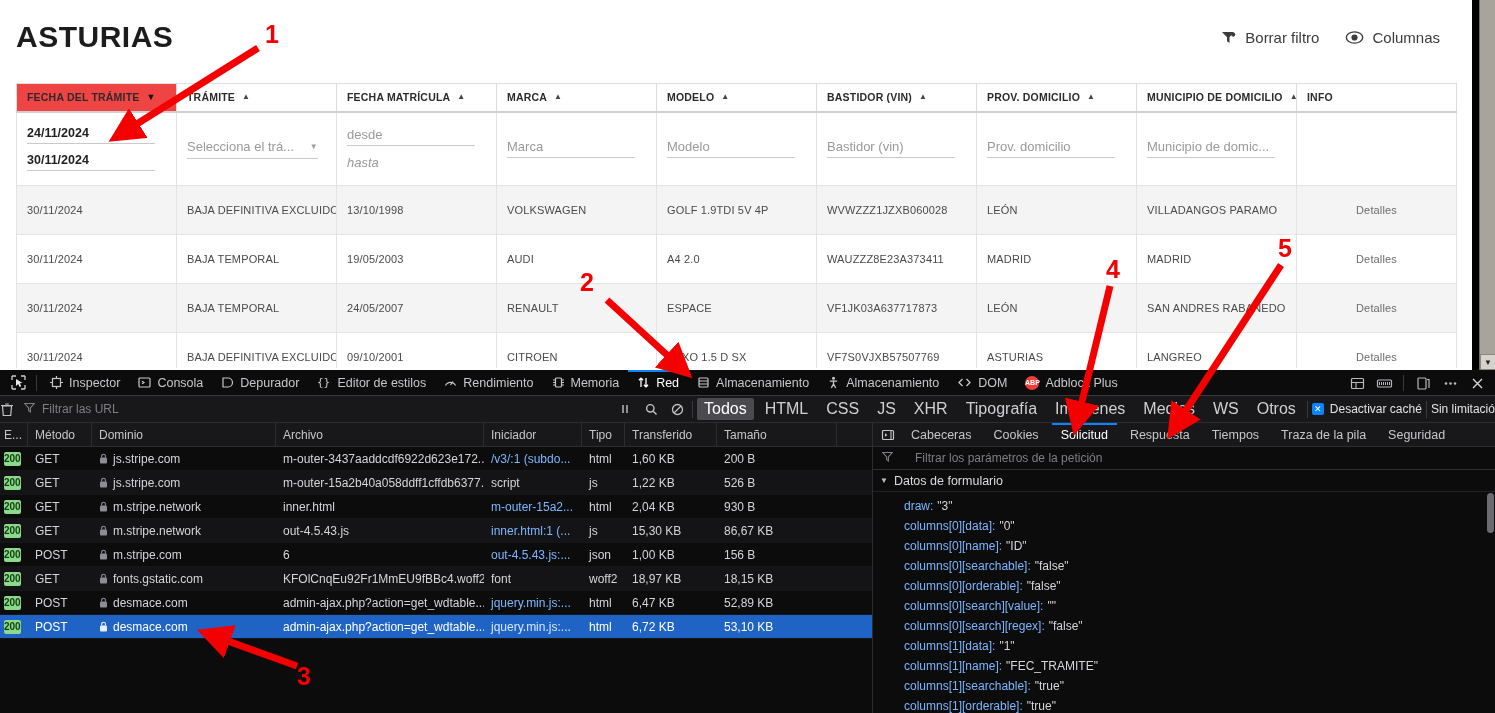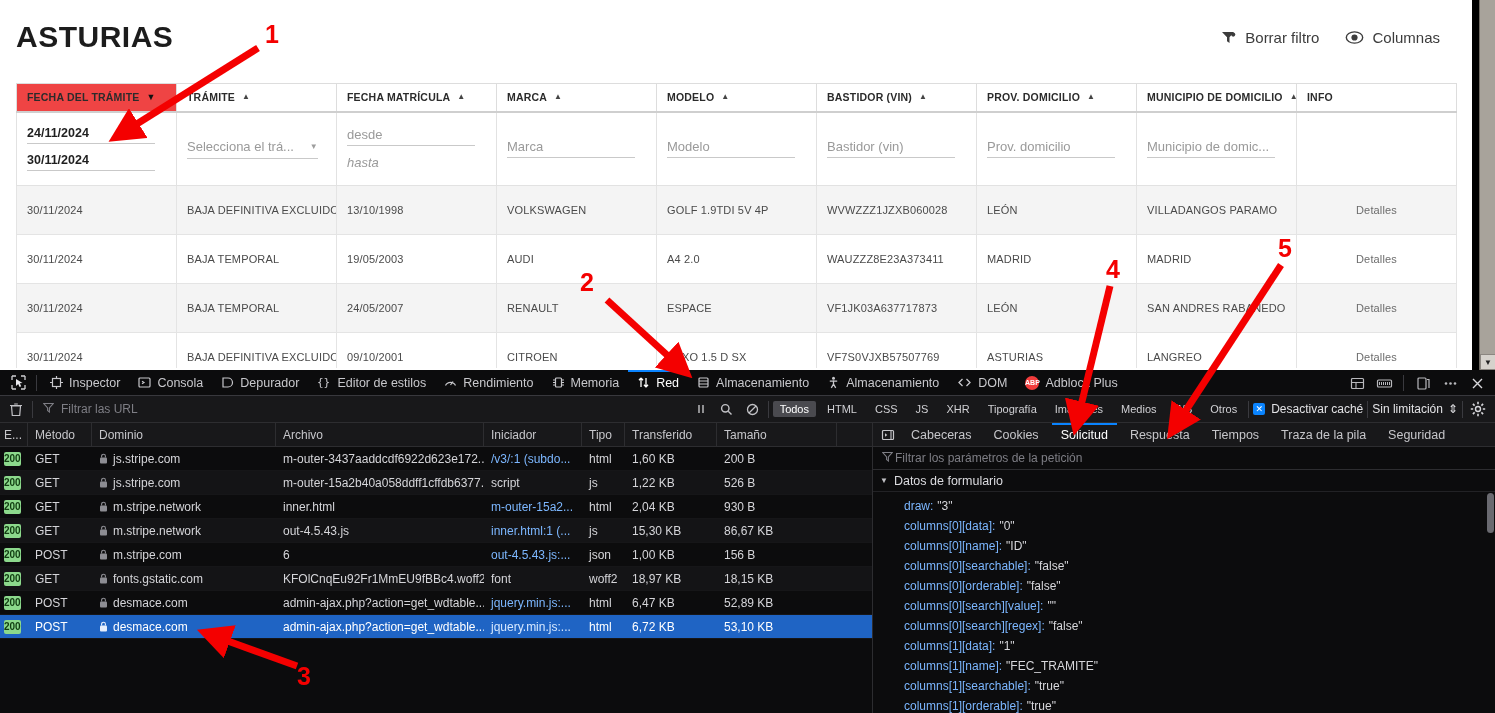--- a/index.html
+++ b/index.html
@@ -157,21 +157,21 @@
     width:32px; height:26px; display:flex; align-items:center; justify-content:center; cursor:pointer;
   }
   .nt-divider { width:1px; height:17px; background:#3a3a3f; }
   .nt-filter {
     flex:0 0 600px; display:flex; align-items:center; gap:7px; padding-left:10px;
     font-size:12px; color:#7e7e85;
   }
   .nt-mid { display:flex; align-items:center; gap:4px; margin-left:auto; padding-right:6px; }
   .nt-smallicon { width:22px; height:22px; display:flex; align-items:center; justify-content:center; cursor:pointer; color:#c2c2c6; }
   .nt-chip {
-    font-size:11px; color:#d0d0d4; padding:2px 7px; border-radius:2px; cursor:pointer; white-space:nowrap;
+    font-size:16px; color:#d0d0d4; padding:2px 7px; border-radius:2px; cursor:pointer; white-space:nowrap;
   }
   .nt-chip.on { background:#4a4a4f; color:#fff; }
   .nt-check {
     display:flex; align-items:center; gap:6px; font-size:12px; color:#e2e2e5; cursor:pointer; white-space:nowrap;
   }
   .cbox {
     width:12px; height:12px; background:#0a84ff; border-radius:2px;
     display:flex; align-items:center; justify-content:center;
     font-size:9px; color:#fff; line-height:1;
   }
@@ -224,21 +224,21 @@
   .dtl-toggle { width:24px; height:22px; display:flex; align-items:center; justify-content:center; cursor:pointer; }
   .dtl-tab {
     padding:0 11px; height:24px; display:flex; align-items:center;
     font-size:12.5px; color:#c6c6ca; cursor:pointer; position:relative; white-space:nowrap;
   }
   .dtl-tab.active { color:#fff; font-weight:normal; }
   .dtl-tab.active::after {
     content:""; position:absolute; left:2px; right:2px; top:0; height:2px; background:#0a84ff;
   }
   .dtl-filter {
-    height:23px; display:flex; align-items:center; gap:2px; padding-left:9px;
+    height:23px; display:flex; align-items:center; gap:22px; padding-left:9px;
     font-size:12px; color:#7e7e85; border-bottom:1px solid #2d2d30;
   }
   .dtl-section {
     height:22px; display:flex; align-items:center; gap:6px; padding-left:7px;
     font-size:12.5px; color:#dcdce0; border-bottom:1px solid #222225;
   }
   .tri { font-size:8px; color:#c0c0c4; }
   .kv-list { padding:4px 0 0 0; }
   .kv { height:20px; display:flex; align-items:center; padding-left:31px; font-size:12px; white-space:nowrap; }
   .kv .k { color:#7cb7ff;text-align:right; }

